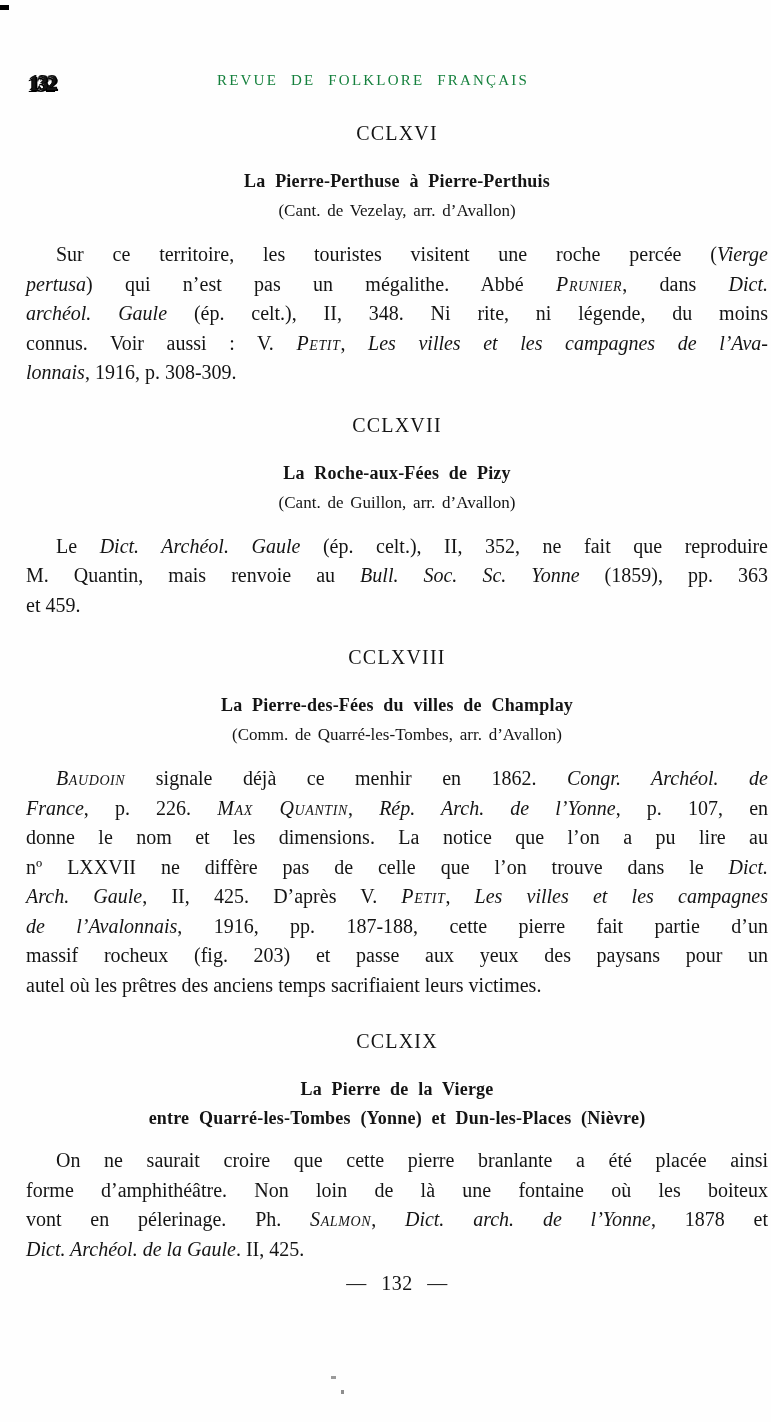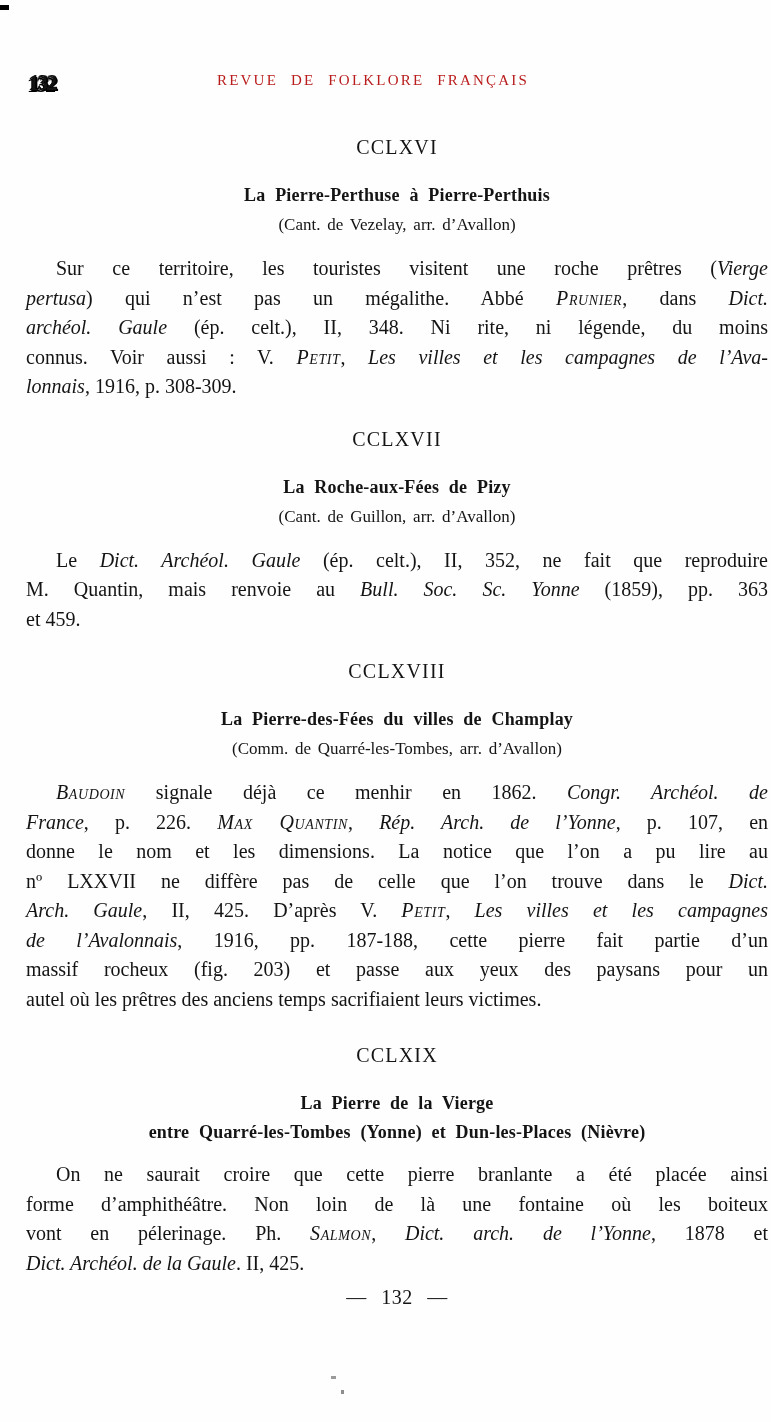--- a/index.html
+++ b/index.html
@@ -12,28 +12,28 @@
   
   header{position:relative;height:22px;margin-top:72px;}
   .pagenum{
     position:absolute;left:2px;top:-2px;
     font-weight:bold;font-size:22px;letter-spacing:-2px;
     filter:blur(.4px);
     text-shadow:2px 1px 0 #000,-1px 2px 0 #000,1px -1px 0 #111;
   }
   .journal{
     position:absolute;left:0;right:48px;top:0;text-align:center;
-    font-size:15px;letter-spacing:2.2px;word-spacing:7px;color:#b91c1c;
+    font-size:15px;letter-spacing:2.2px;word-spacing:7px;color:#15803d;
   }
   
   .num{
     text-align:center;font-size:20px;letter-spacing:1.2px;
     margin:26px 0 22px 0;
   }
-  section:nth-of-type(1) .num{margin-top:42px;}
+  section:nth-of-type(1) .num{margin-top:28px;}
   section:nth-of-type(4) .num{margin-top:30px;}
   .title{
     text-align:center;font-weight:bold;font-size:18px;
     word-spacing:5px;letter-spacing:.2px;line-height:29px;
   }
   .subtitle{
     text-align:center;font-size:17px;word-spacing:2.5px;
     line-height:29px;margin-bottom:15px;
   }
   section:nth-of-type(4) .para{margin-top:13px;}
@@ -66,21 +66,21 @@
   </header>
 
   <main id="body-root">
       <section>
         <div class="num">CCLXVI</div>
         <div class="title">
           <div>La Pierre-Perthuse à Pierre-Perthuis</div>
         </div>
         <div class="subtitle">(Cant. de Vezelay, arr. d’Avallon)</div>
         <div class="para">
-          <div class="ln first"><span>Sur ce territoire, les touristes visitent une roche prêtres (</span><span class="i">Vierge</span></div>
+          <div class="ln first"><span>Sur ce territoire, les touristes visitent une roche percée (</span><span class="i">Vierge</span></div>
           <div class="ln"><span class="i">pertusa</span><span>) qui n’est pas un mégalithe. Abbé </span><span class="sc">Prunier</span><span>, dans </span><span class="i">Dict.</span></div>
           <div class="ln"><span class="i">archéol. Gaule</span><span> (ép. celt.), II, 348. Ni rite, ni légende, du moins</span></div>
           <div class="ln"><span>connus. Voir aussi : V. </span><span class="sc">Petit</span><span>, </span><span class="i">Les villes et les campagnes de l’Ava-</span></div>
           <div class="ln last"><span class="i">lonnais</span><span>, 1916, p. 308-309.</span></div>
         </div>
       </section>
       <section>
         <div class="num">CCLXVII</div>
         <div class="title">
           <div>La Roche-aux-Fées de Pizy</div>

